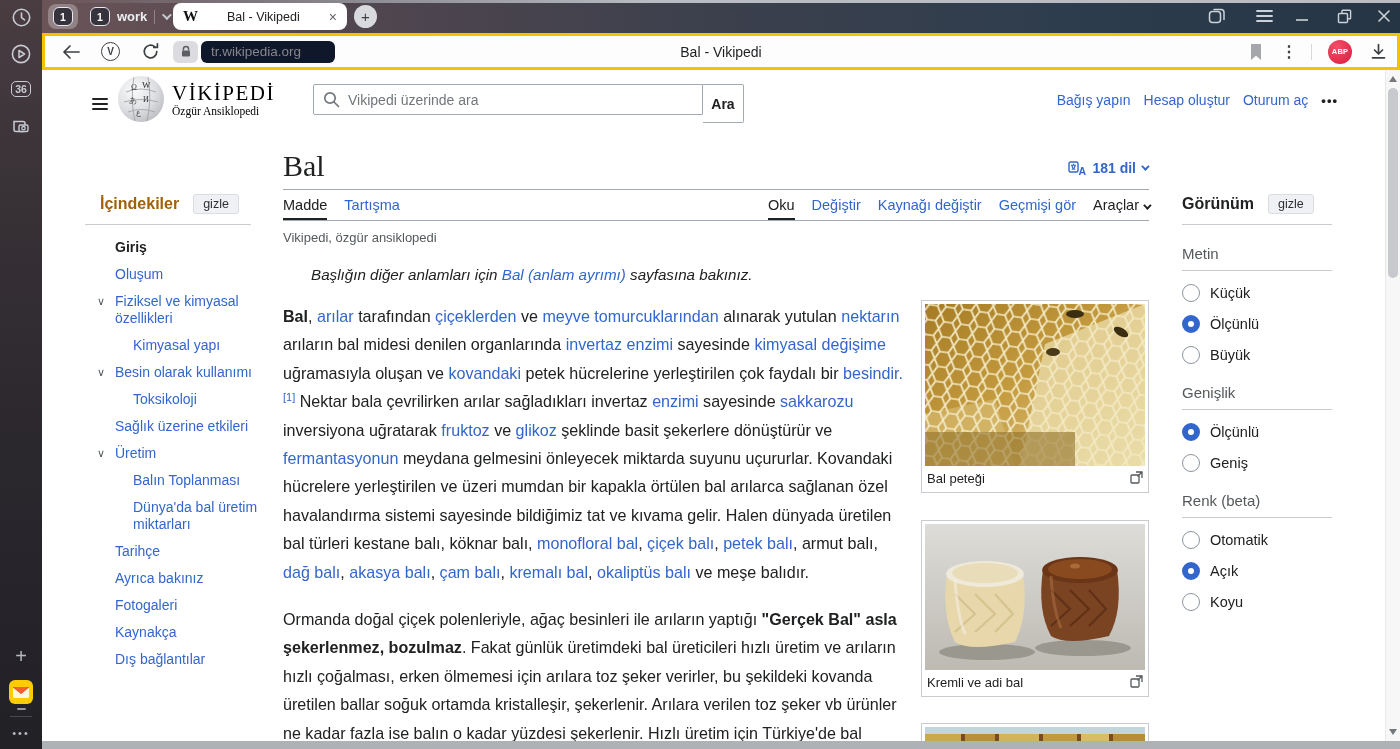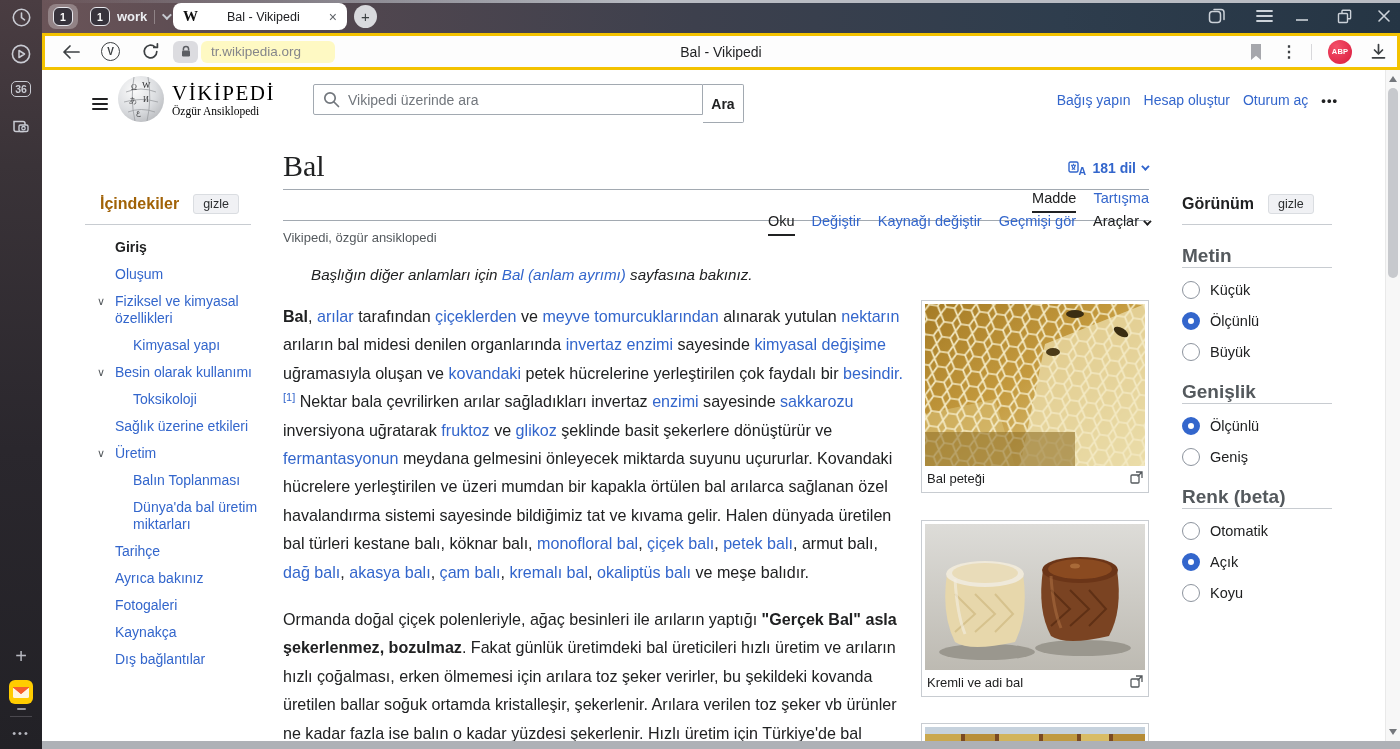--- a/index.html
+++ b/index.html
@@ -40,21 +40,21 @@
   .newtab { position:absolute; left:312px; top:5px; width:23px; height:23px; border-radius:50%;
     background:#d9dade; color:#3c4043; font-size:15px; display:flex; align-items:center; justify-content:center; }
   .tb-ico { position:absolute; top:7px; width:20px; height:18px; display:flex; align-items:center; justify-content:center; }
 
   
   .navbar { position:absolute; left:42px; top:33px; width:1358px; height:37px; background:#fdfdfd;
     border:3px solid #f3c200; display:flex; align-items:center; z-index:8; }
   .nv { position:absolute; display:flex; align-items:center; justify-content:center; }
   .v-circle { width:19px; height:19px; border-radius:50%; border:1.6px solid #3c4043; color:#3c4043;
     font-size:10px; font-weight:bold; display:flex; align-items:center; justify-content:center; }
-  .pill { height:22px; border-radius:6px; background:#fef9c3; display:flex; align-items:center; }
+  .pill { height:22px; border-radius:6px; background:#0f172a; display:flex; align-items:center; }
   .lock-pill { position:absolute; left:128px; width:25px; justify-content:center; background:#dcdce0; }
   .url-pill { position:absolute; left:156px; width:134px; padding:0 10px; font-size:13.5px; color:#85868a; }
   .nav-title { position:absolute; left:50%; transform:translateX(-50%); font-size:14px; color:#1e1f21; }
   .abp { width:24px; height:24px; border-radius:50%; background:radial-gradient(circle at 35% 30%,#f4506a,#d91a3c);
     color:#fff; font-size:7.5px; font-weight:bold; display:flex; align-items:center; justify-content:center; letter-spacing:.2px; }
   .nav-sep { width:1px; height:16px; background:#d8d8db; }
 
   
   .content { position:absolute; left:42px; top:70px; width:1358px; height:671px; background:#fff; overflow:hidden; }
   .hstrip { position:absolute; left:42px; top:741px; width:1358px; height:8px; background:#aeb1b6; }
@@ -101,21 +101,21 @@
   .main { position:absolute; left:241px; top:78px; width:866px; }
   .art-title { font-family:"Liberation Serif", serif; font-size:30px; font-weight:normal; color:#202122; line-height:36px; }
   .lang-btn { position:absolute; right:2px; top:12px; color:#3366cc; font-size:14px; font-weight:bold;
     display:flex; align-items:center; gap:5px; }
   .chev-blue { width:6px; height:6px; border-right:2px solid #36c; border-bottom:2px solid #36c;
     display:inline-block; transform:rotate(45deg) translateY(-2px); }
   .chev-dark { width:6px; height:6px; border-right:2px solid #202122; border-bottom:2px solid #202122;
     display:inline-block; transform:rotate(45deg) translateY(-2px); margin-left:4px; }
   .title-rule { border-bottom:1px solid #a2a9b1; margin-top:5px; }
   .tabs-row { display:flex; justify-content:space-between; align-items:flex-end; height:31px;
-    border-bottom:1px solid #a2a9b1; font-size:14.5px;flex-direction:column; }
+    border-bottom:1px solid #a2a9b1; font-size:14.5px; }
   .tabs-l, .tabs-r { display:flex; gap:17px; align-items:flex-end; }
   .ptab { text-decoration:none; color:#3366cc; padding-bottom:7px; cursor:pointer; white-space:nowrap; }
   .ptab.active { color:#202122; border-bottom:2px solid #202122; padding-bottom:5px; }
   .ptab.menu { color:#202122; }
   .tagline { font-size:13px; color:#54595d; margin-top:9px; }
   .hatnote { font-style:italic; font-size:15.2px; color:#202122; margin:21px 0 0 28px; }
   .hatnote .wlink { font-style:italic; }
   .para { width:624px; font-size:16.1px; line-height:28.4px; color:#202122; margin-top:19px; text-align:left; }
   .bold { font-weight:bold; }
   .wlink { color:#3366cc; text-decoration:none; cursor:pointer; }
@@ -123,21 +123,21 @@
 
   
   .thumb { position:absolute; right:0; width:228px; border:1px solid #c8ccd1; background:#fff; padding:3px; }
   .thumb-cap { display:flex; justify-content:space-between; align-items:flex-start; padding:5px 2px 3px; font-size:13px; color:#202122; }
   .t1 { top:152px; } .t2 { top:372px; } .t3 { top:575px; }
 
   
   .appearance { position:absolute; left:1140px; top:124px; width:150px; }
   .ap-head { display:flex; align-items:center; gap:14px; }
   .ap-title { font-weight:bold; font-size:16px; color:#202122; }
-  .ap-sec-head { font-size:19px; color:#54595d; border-bottom:1px solid #c8ccd1; padding-bottom:0; margin-top:20px;font-weight:bold; }
+  .ap-sec-head { font-size:15px; color:#54595d; border-bottom:1px solid #c8ccd1; padding-bottom:8px; margin-top:20px; }
   .ap-opt { display:flex; align-items:center; gap:10px; margin-top:13px; font-size:14.5px; color:#202122; }
   .radio { width:18px; height:18px; border-radius:50%; border:1px solid #8d949e; background:#fff; flex:none; }
   .radio.sel { border:6px solid #36c; }
 
   svg { display:block; }
 </style>
 </head>
 <body>
 
 <div id="app">

